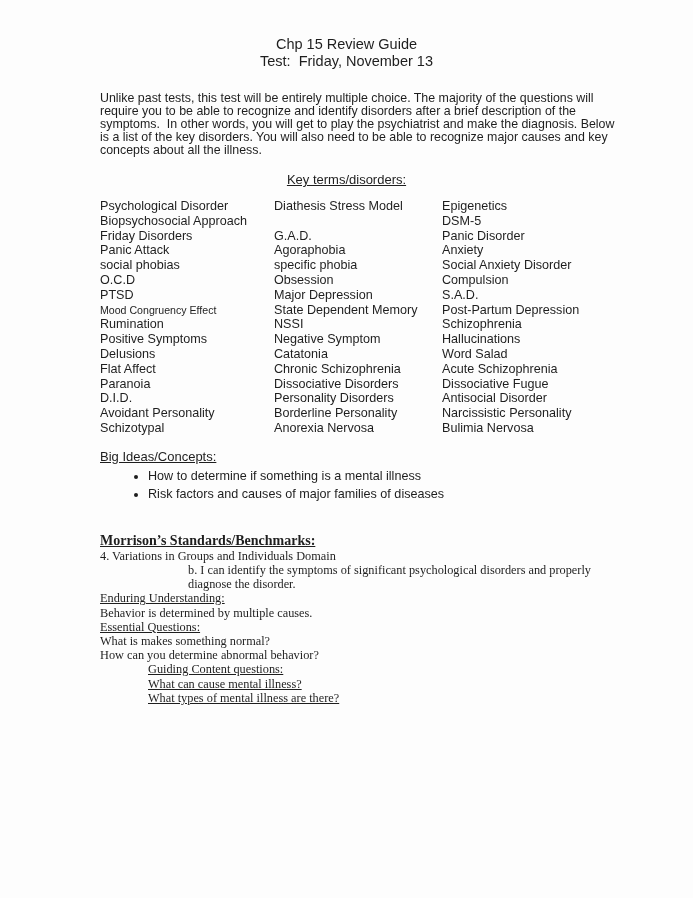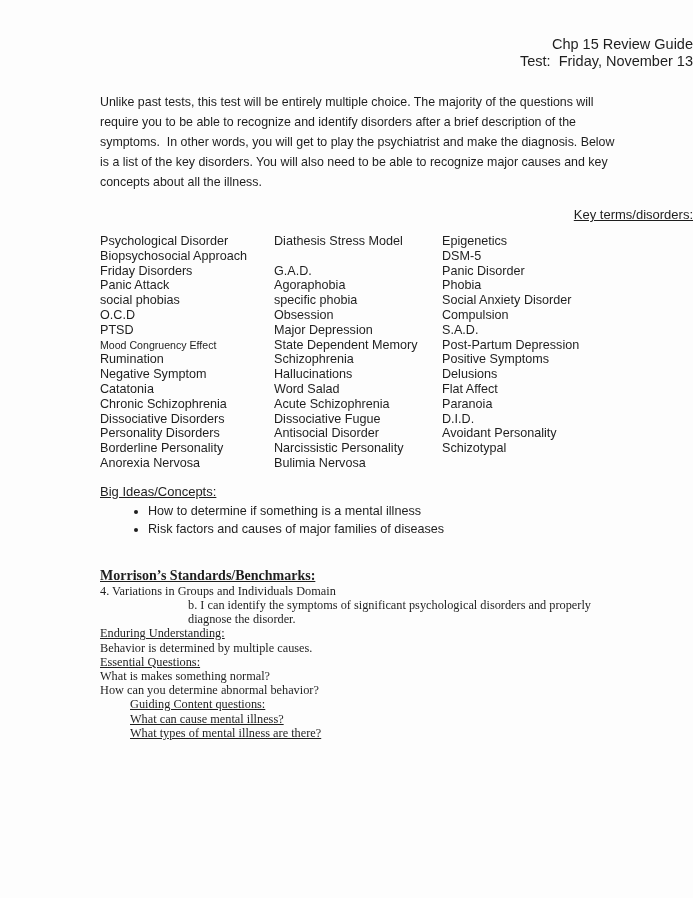--- a/index.html
+++ b/index.html
@@ -6,25 +6,25 @@
   .page{
     position:relative;
     width:693px;height:898px;
     box-sizing:border-box;
     background:#fdfdfd;
     color:#1e1e1e;
     padding:36px 73px 0 100px;
     font-family:"Liberation Sans","DejaVu Sans",sans-serif;
     overflow:hidden;
   }
-  .full-bleed{margin-left:-100px;margin-right:-73px;text-align:right;}
+  .full-bleed{margin-left:-100px;margin-right:-73px;text-align:center;}
   .doc-title{font-size:14.5px;line-height:17px;white-space:pre-wrap;}
   .intro{
     margin-top:22px;
-    font-size:12.4px;line-height:20px;
+    font-size:12.4px;line-height:13px;
     width:520px;
     white-space:pre-wrap;
   }
   .terms-heading{
     margin-top:15px;
     font-size:13px;line-height:15px;
     text-decoration:underline;
   }
   .terms-grid{
     margin-top:12px;
@@ -48,21 +48,21 @@
     margin-top:29px;
     font-family:"Liberation Serif","DejaVu Serif",serif;
     font-size:12.3px;line-height:14.2px;
   }
   .std-heading{
     font-size:14px;line-height:17px;font-weight:bold;text-decoration:underline;
     margin-bottom:0;
   }
   .u{text-decoration:underline;}
   .indent-b{margin-left:88px;}
-  .indent-g{margin-left:30px;text-decoration:underline;}
+  .indent-g{margin-left:48px;text-decoration:underline;}
 </style>
 </head>
 <body>
 
 <div class="page">
 
   <div class="full-bleed">
     <div class="doc-title">Chp 15 Review Guide</div>
     <div class="doc-title">Test:  Friday, November 13</div>
   </div>
@@ -76,34 +76,35 @@
     <div class="cell">Diathesis Stress Model</div>
     <div class="cell">Epigenetics</div>
     <div class="cell">Biopsychosocial Approach</div>
     <div class="cell"></div>
     <div class="cell">DSM-5</div>
     <div class="cell">Friday Disorders</div>
     <div class="cell">G.A.D.</div>
     <div class="cell">Panic Disorder</div>
     <div class="cell">Panic Attack</div>
     <div class="cell">Agoraphobia</div>
-    <div class="cell">Phobia</div>
+    <div class="cell">Anxiety</div>
     <div class="cell">social phobias</div>
     <div class="cell">specific phobia</div>
     <div class="cell">Social Anxiety Disorder</div>
     <div class="cell">O.C.D</div>
     <div class="cell">Obsession</div>
     <div class="cell">Compulsion</div>
     <div class="cell">PTSD</div>
     <div class="cell">Major Depression</div>
     <div class="cell">S.A.D.</div>
     <div class="cell small">Mood Congruency Effect</div>
     <div class="cell">State Dependent Memory</div>
     <div class="cell">Post-Partum Depression</div>
     <div class="cell">Rumination</div>
+    <div class="cell">NSSI</div>
     <div class="cell">Schizophrenia</div>
     <div class="cell">Positive Symptoms</div>
     <div class="cell">Negative Symptom</div>
     <div class="cell">Hallucinations</div>
     <div class="cell">Delusions</div>
     <div class="cell">Catatonia</div>
     <div class="cell">Word Salad</div>
     <div class="cell">Flat Affect</div>
     <div class="cell">Chronic Schizophrenia</div>
     <div class="cell">Acute Schizophrenia</div>

